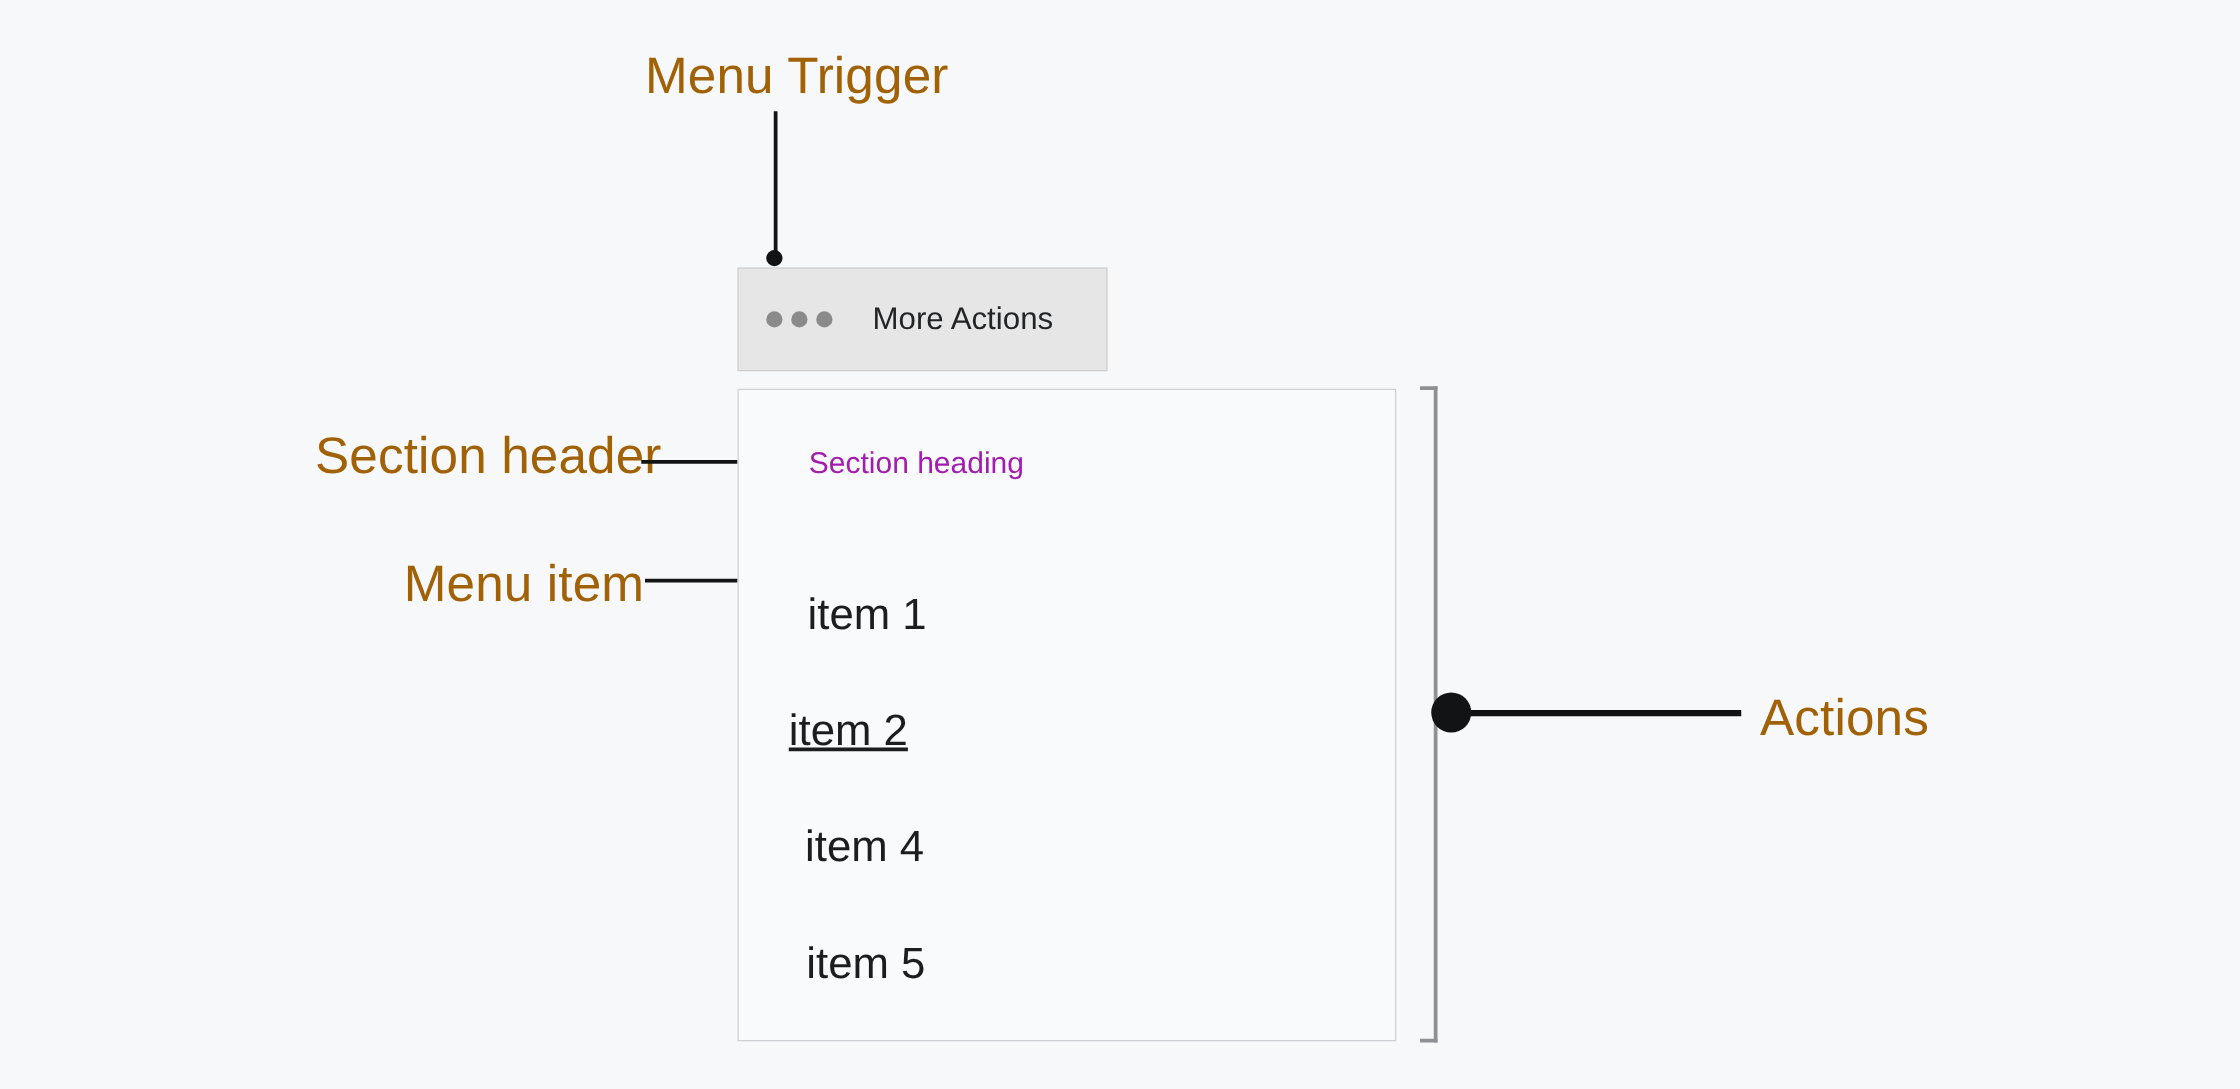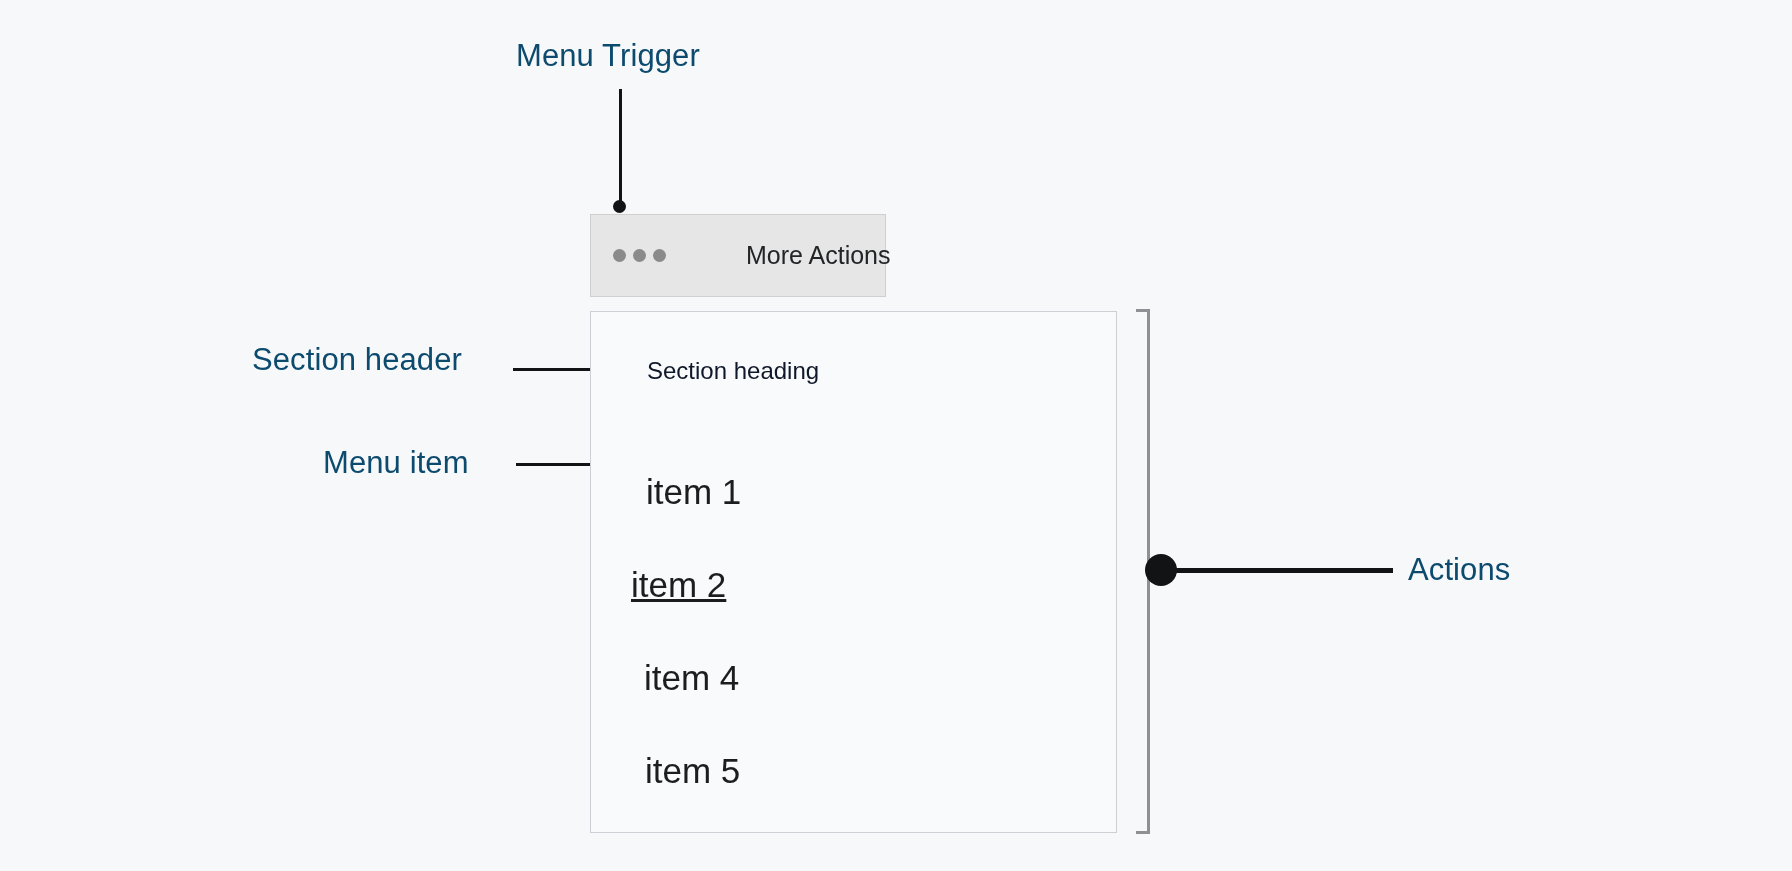--- a/index.html
+++ b/index.html
@@ -18,23 +18,23 @@
   .stage {
     position: absolute;
     inset: 0;
     width: 1792px;
     height: 871px;
   }
 
   
   .anno-label {
     position: absolute;
-    font-size: 31px;
+    font-size: 41px;
     line-height: 1;
-    color: #0c4a6e;
+    color: #a16207;
     white-space: nowrap;
     letter-spacing: 0.1px;
   }
   #anno-menu-trigger { left: 516px; top: 40px; }
   #anno-section-header { left: 252px; top: 344px; }
   #anno-menu-item { left: 323px; top: 447px; text-align: right; }
   #anno-section { left: 1408px; top: 554px; }
 
   
   .leader {
@@ -67,21 +67,20 @@
     left: 590px;
     top: 214px;
     width: 296px;
     height: 83px;
     background: #e6e6e6;
     border: 1px solid #cfcfcf;
     box-sizing: border-box;
     display: flex;
     align-items: center;
     cursor: pointer;
-    gap: 48px;
   }
   #trigger-dots {
     display: flex;
     align-items: center;
     gap: 7px;
     margin-left: 22px;
   }
   #trigger-dots i {
     display: block;
     width: 13px;
@@ -105,21 +104,21 @@
     height: 522px;
     background: #f9fafb;
     border: 1px solid #cccfd3;
     box-sizing: border-box;
   }
   #section-heading {
     position: absolute;
     left: 56px;
     top: 45px;
     font-size: 24px;
-    color: #0f172a;
+    color: #a21caf;
     white-space: nowrap;
   }
   .menu-item {
     position: absolute;
     left: 55px;
     font-size: 35px;
     color: #1c1d1f;
     white-space: nowrap;
     cursor: pointer;
     margin-top: 29px;

